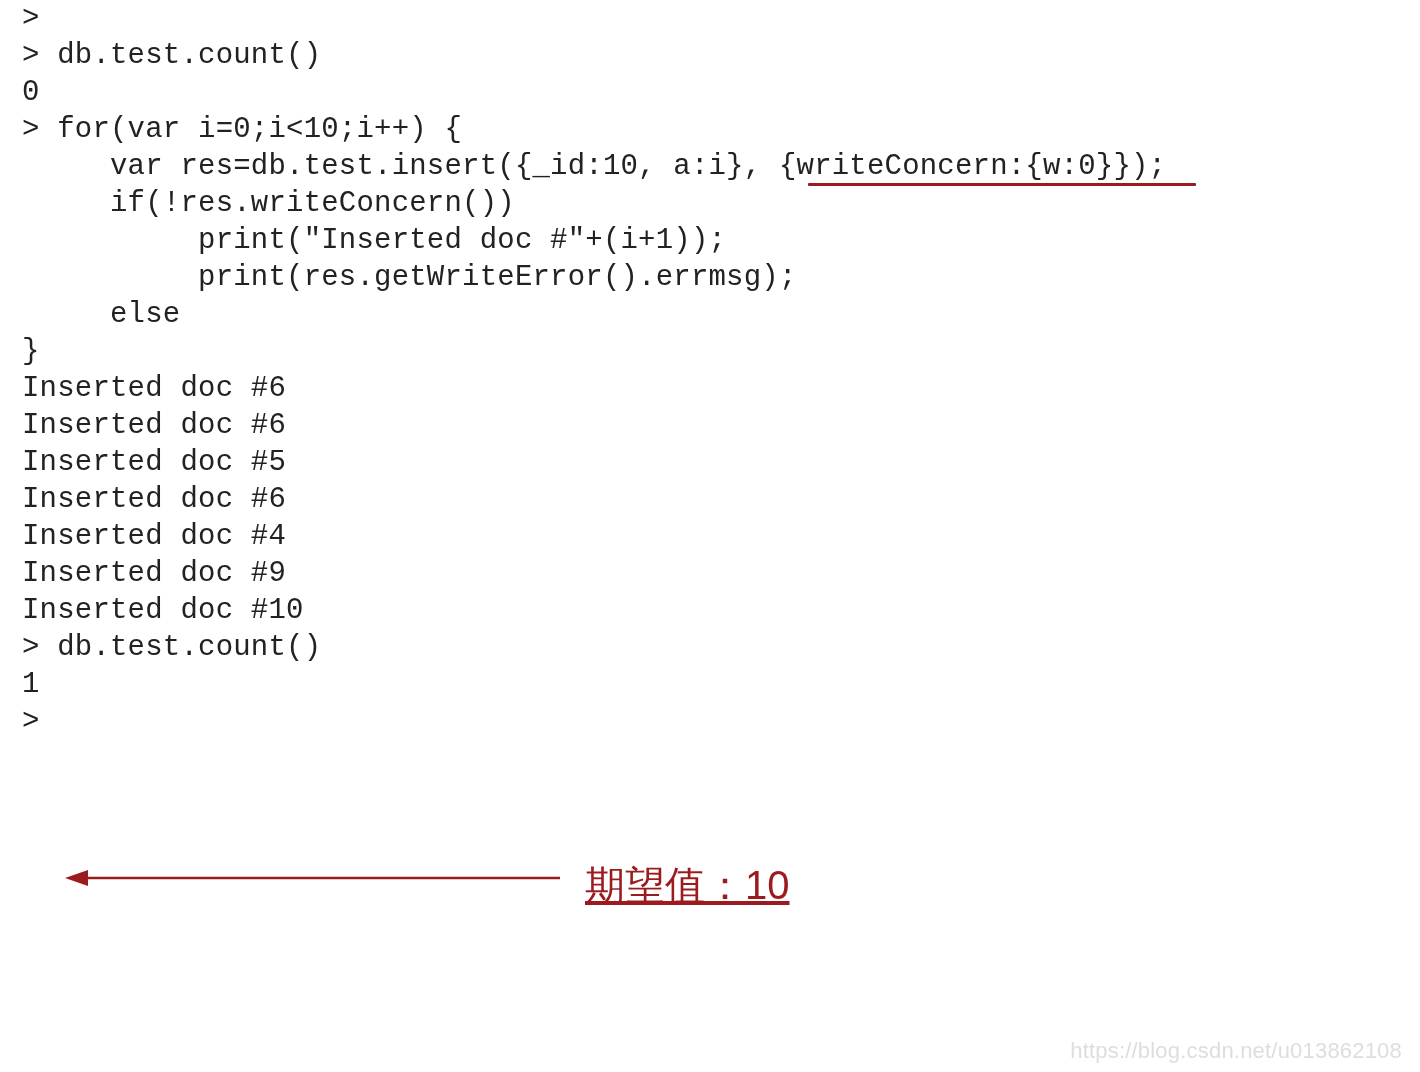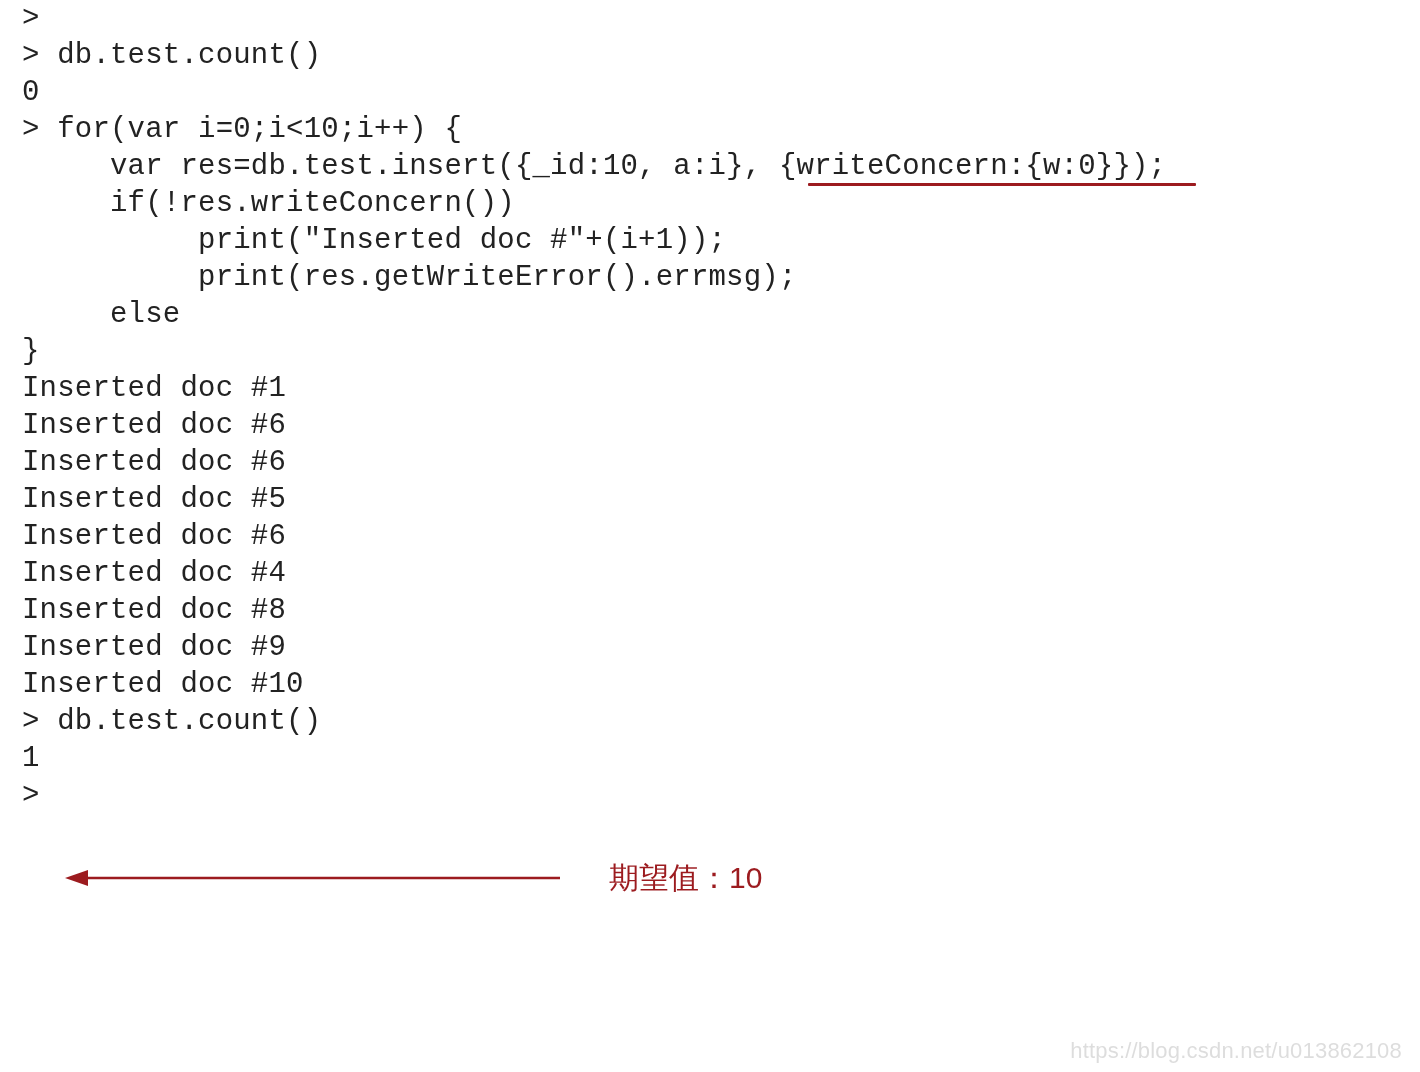--- a/index.html
+++ b/index.html
@@ -56,37 +56,35 @@
   <div class="row">&gt; db.test.count()</div>
   <div class="row">0</div>
   <div class="row">&gt; for(var i=0;i&lt;10;i++) {</div>
   <div class="row">     var res=db.test.insert({_id:10, a:i}, {writeConcern:{w:0}});</div>
   <div class="row">     if(!res.writeConcern())</div>
   <div class="row">          print("Inserted doc #"+(i+1));</div>
   <div class="row">          print(res.getWriteError().errmsg);</div>
   <div class="row">     else</div>
   <div class="row">}</div>
   <div class="row"></div>
-  <div class="row">Inserted doc #1</div>
   <div class="row">Inserted doc #6</div>
   <div class="row">Inserted doc #6</div>
   <div class="row">Inserted doc #5</div>
   <div class="row">Inserted doc #6</div>
   <div class="row">Inserted doc #4</div>
-  <div class="row">Inserted doc #8</div>
   <div class="row">Inserted doc #9</div>
   <div class="row">Inserted doc #10</div>
   <div class="row"></div>
   <div class="row">&gt; db.test.count()</div>
   <div class="row">1</div>
   <div class="row">&gt;</div>
 </div>
 
 <div class="underline-box" style="left:808px; top:183px; width:388px;"></div>
 
 <svg class="arrow-svg" style="left:60px; top:858px;" width="510" height="40" viewBox="0 0 510 40">
   <line x1="500" y1="20" x2="20" y2="20" stroke="#9c1b1f" stroke-width="2.5"></line>
   <polygon points="5,20 28,12 28,28" fill="#9c1b1f"></polygon>
 </svg>
 
-<div class="annotation" style="left:609px; top:858px; font-size:30px;">期望值：10</div>
+<div class="annotation" style="left:585px; top:858px; font-size:40px;text-decoration:underline;">期望值：10</div>
 
 <div class="watermark">https://blog.csdn.net/u013862108</div>
 
 </body></html>

